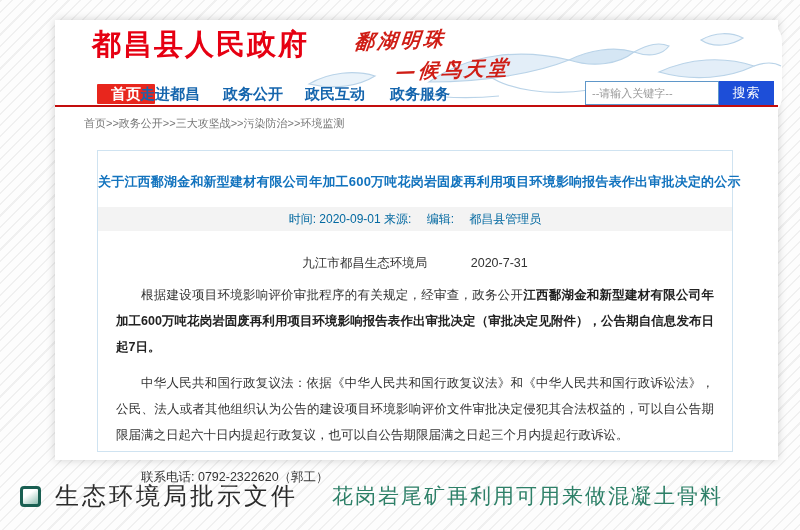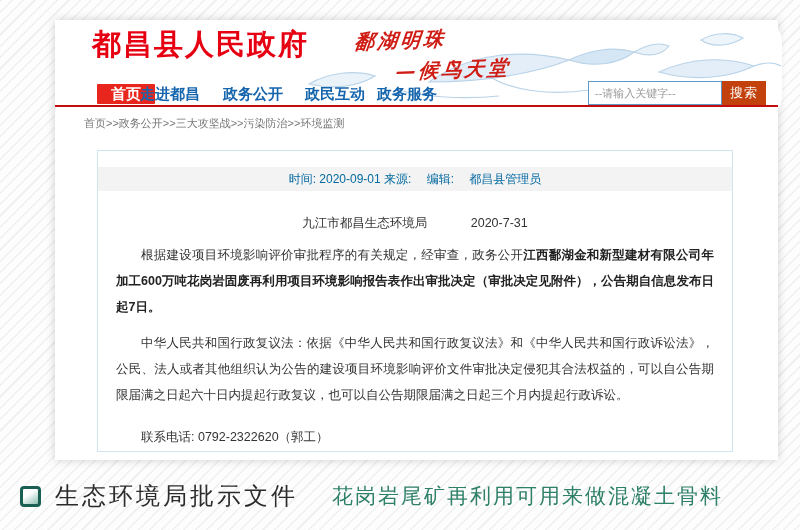--- a/index.html
+++ b/index.html
@@ -44,30 +44,30 @@
     position:absolute; top:0; height:20px; line-height:20px;
     font-size:15px; font-weight:bold; color:#1565ad; cursor:pointer; white-space:nowrap;
   }
   .nav-item.active {
     background:#e8261d; color:#fff; text-align:center;
     left:13px; width:58px; border-radius:1px;margin-left:29px;
   }
   .nav-pos-1 { left:85px; }
   .nav-pos-2 { left:168px; }
   .nav-pos-3 { left:250px;text-align:center; }
-  .nav-pos-4 { left:322px; }
-  .search { position:absolute; top:-3px; right:12px; display:flex; align-items:flex-end; height:24px; }
+  .nav-pos-4 { left:335px; }
+  .search { position:absolute; top:-3px; right:4px; display:flex; align-items:flex-end; height:24px; }
   .search input {
     width:134px; height:24px; border:1px solid #5f97c9; background:#fff;
     font-size:11px; color:#555; padding:0 6px; outline:none;
     font-family:"Liberation Sans", sans-serif;
   }
   .search input::placeholder { color:#999; }
   .search button {
-    width:44px; height:24px; border:none; background:#c2410c; color:#fff;
+    width:55px; height:24px; border:none; background:#1d4ed8; color:#fff;
     font-size:13px; letter-spacing:1px; cursor:pointer;
     font-family:"Liberation Sans", sans-serif;
   }
   .redline { position:absolute; left:0; top:85px; width:723px; height:2px; background:#c30d0d; }
   
   .breadcrumb {
     position:absolute; left:29px; top:96px; font-size:11px; color:#777; cursor:pointer;
   }
   
   .content-box {
@@ -151,20 +151,21 @@
         <input type="text" placeholder="--请输入关键字--" style="">
         <button>搜索</button>
       </div>
     </div>
 
     <div class="redline"></div>
 
     <div class="breadcrumb">首页&gt;&gt;政务公开&gt;&gt;三大攻坚战&gt;&gt;污染防治&gt;&gt;环境监测</div>
 
     <div class="content-box">
+      <h1 class="article-title">关于江西鄱湖金和新型建材有限公司年加工600万吨花岗岩固废再利用项目环境影响报告表作出审批决定的公示</h1>
 
       <div class="article-meta">时间: 2020-09-01 来源:　 编辑:　 都昌县管理员</div>
 
       <div class="issuer-line">
         <span>九江市都昌生态环境局</span>
         <span class="date">2020-7-31</span>
       </div>
 
       <p class="para">
         <span>根据建设项目环境影响评价审批程序的有关规定，经审查，政务公开</span><b>江西鄱湖金和新型建材有限公司年加工600万吨花岗岩固废再利用项目环境影响报告表作出审批决定（审批决定见附件），公告期自信息发布日起7日。</b>

